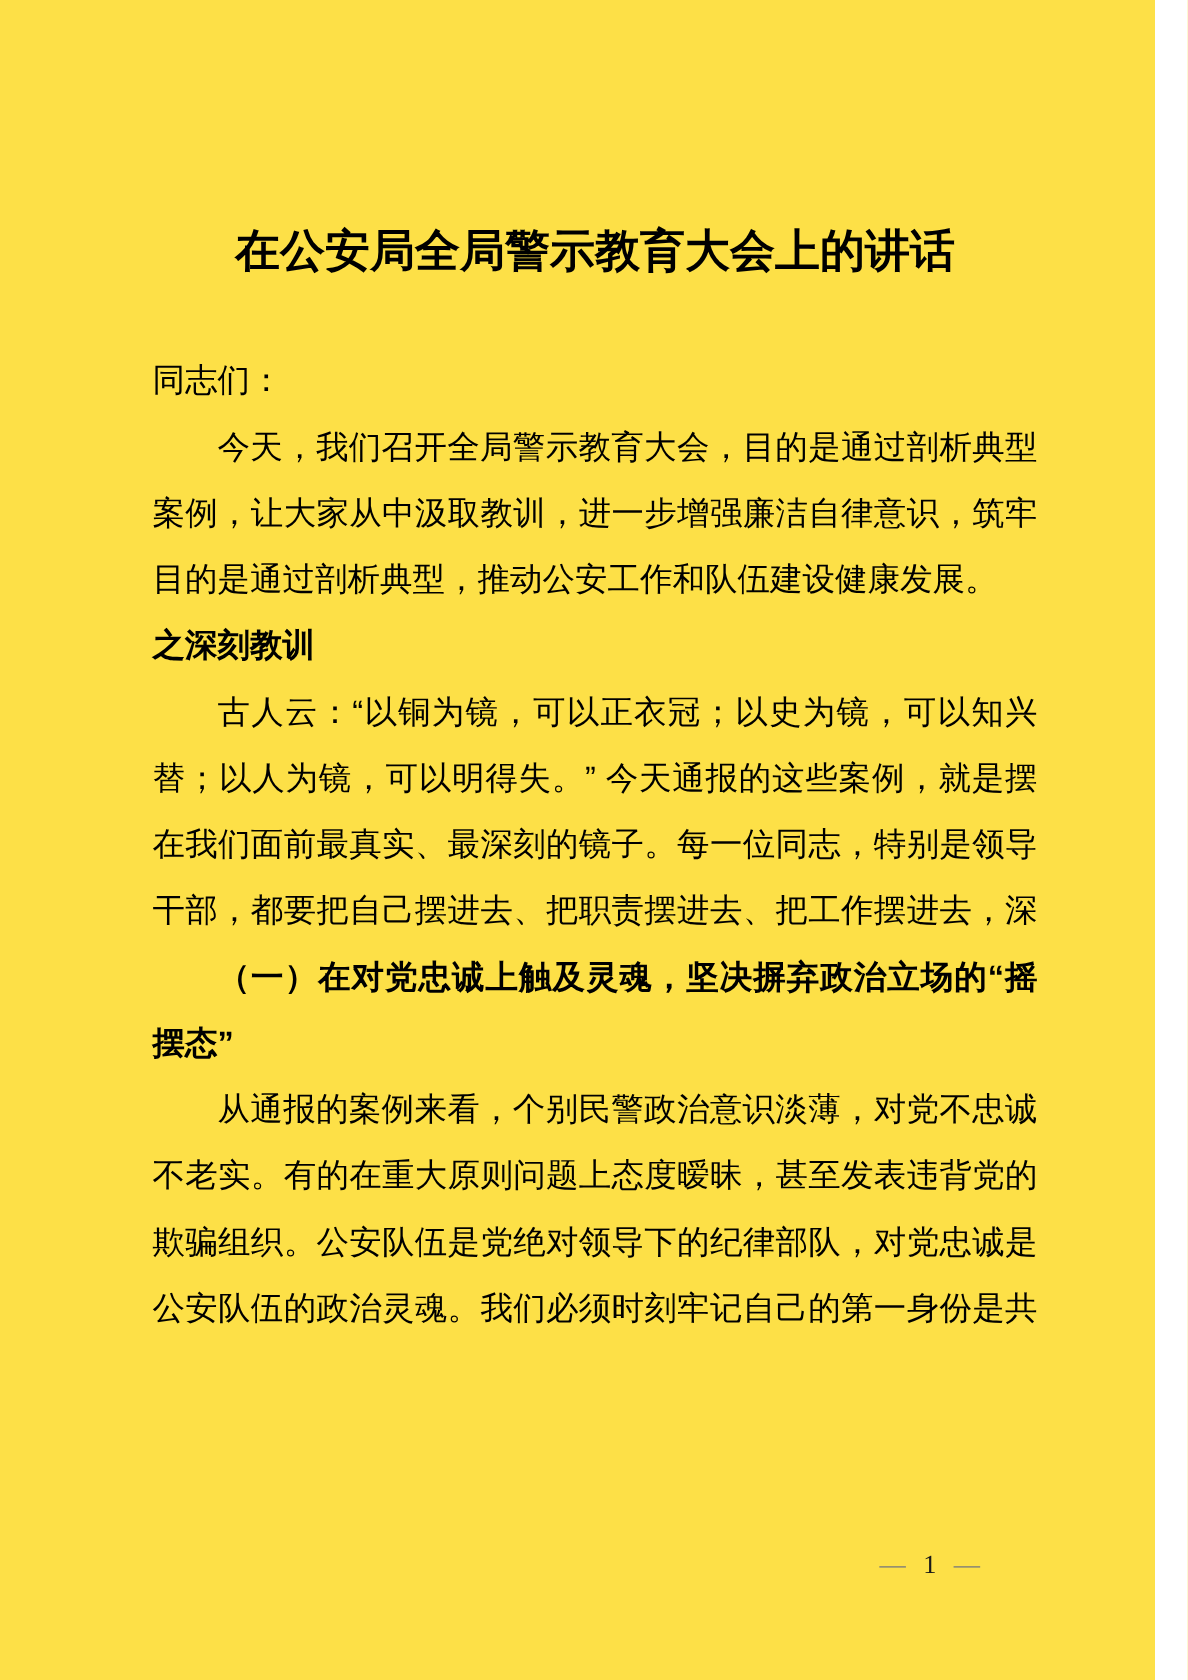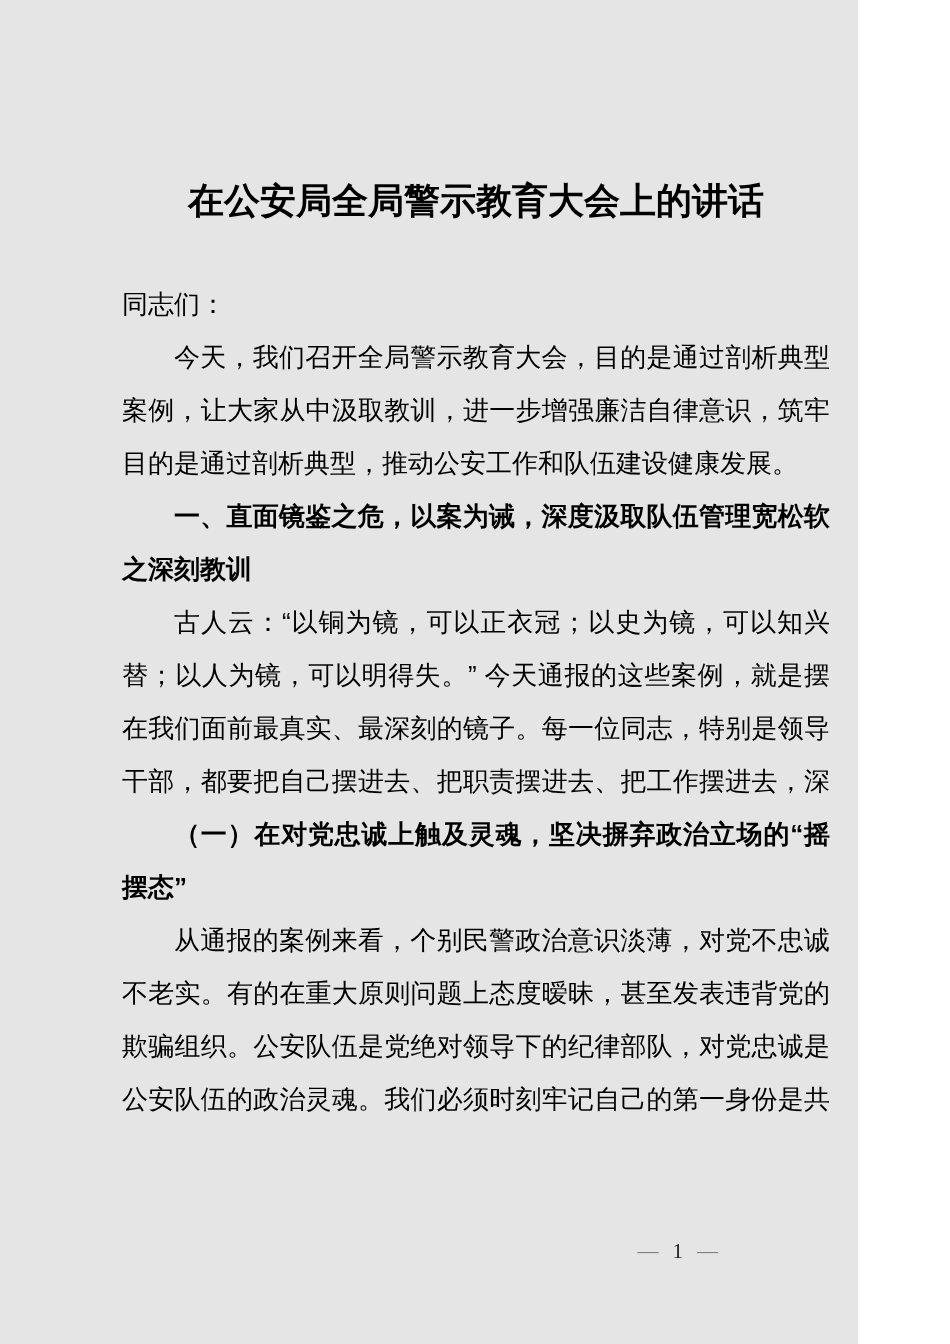--- a/index.html
+++ b/index.html
@@ -1,19 +1,19 @@
 <!DOCTYPE html>
 <html><head>
 <meta charset="utf-8">
 <style>
   html,body{margin:0;padding:0;background:#ffffff;}
   .page{
     position:relative;
-    width:858px;height:1344px;
-    background:#e5e5e5;
+    width:924px;height:1344px;
+    background:#fde047;
     color:#000000;
     font-family:"Liberation Sans",sans-serif;
     overflow:hidden;
   }
   .title{
     position:absolute;
     left:122px;top:174px;
     width:708px;height:54px;line-height:54px;
     font-size:36px;font-weight:700;
     text-align:center;
@@ -61,21 +61,20 @@
 
     <div class="ln">同志们：</div>
 
     <div>
       <div class="ln ind j">今天，我们召开全局警示教育大会，目的是通过剖析典型</div>
       <div class="ln j">案例，让大家从中汲取教训，进一步增强廉洁自律意识，筑牢</div>
       <div class="ln">目的是通过剖析典型，推动公安工作和队伍建设健康发展。</div>
     </div>
 
     <div>
-      <div class="ln ind j hd">一、直面镜鉴之危，以案为诫，深度汲取队伍管理宽松软</div>
       <div class="ln hd">之深刻教训</div>
     </div>
 
     <div>
       <div class="ln ind j">古人云：“以铜为镜，可以正衣冠；以史为镜，可以知兴</div>
       <div class="ln j">替；以人为镜，可以明得失。” 今天通报的这些案例，就是摆</div>
       <div class="ln j">在我们面前最真实、最深刻的镜子。每一位同志，特别是领导</div>
       <div class="ln j">干部，都要把自己摆进去、把职责摆进去、把工作摆进去，深</div>
     </div>
 

